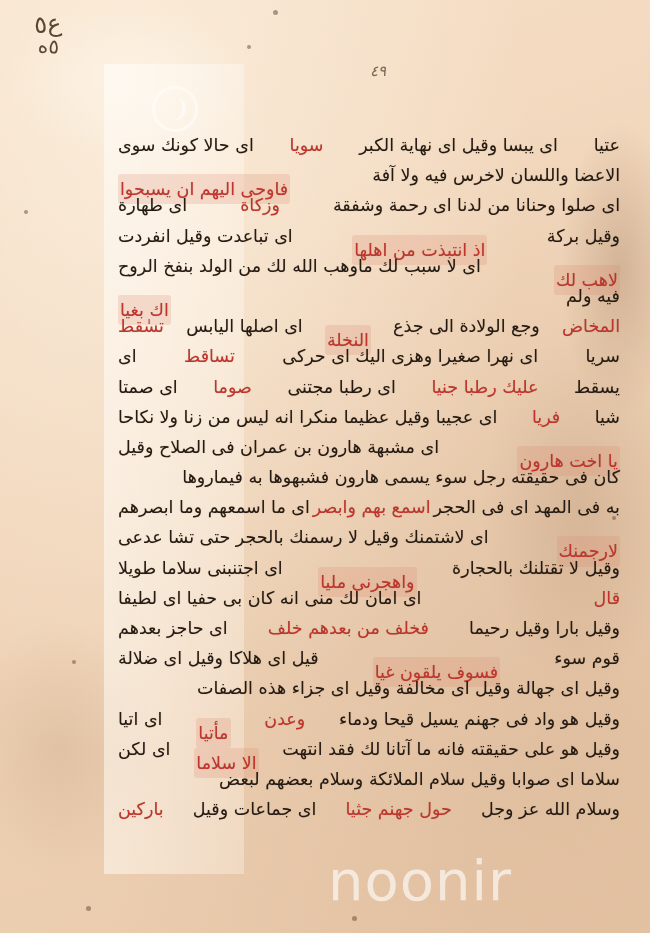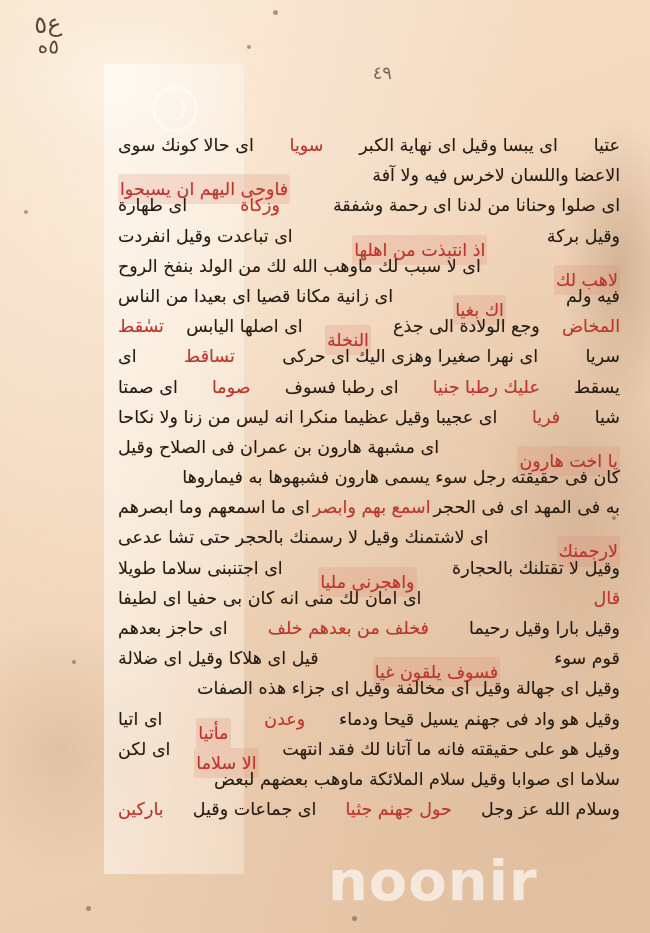--- a/index.html
+++ b/index.html
@@ -57,25 +57,26 @@
     position: absolute;
     color: #5b4636;
     font-family: "DejaVu Sans", sans-serif;
     direction: rtl;
   }
   .margin-note.n1 { left: 34px; top: 10px; font-size: 24px; transform: rotate(-6deg); }
   .margin-note.n2 { left: 38px; top: 34px; font-size: 20px; transform: rotate(4deg); }
 
   .folio {
     position: absolute;
-    right: 258px;
+    right: 264px;
     top: 62px;
     color: #7a6a55;
-    font-size: 18px;
+    font-size: 15px;
     direction: rtl;
+    font-style: italic;
   }
 
   
   .wm-logo {
     position: absolute;
     left: 152px;
     top: 86px;
     width: 46px;
     height: 46px;
     border-radius: 50%;
@@ -96,21 +97,21 @@
   }
 
   .wm-text {
     position: absolute;
     left: 328px;
     top: 848px;
     font-size: 56px;
     letter-spacing: 1px;
     color: rgba(255,255,255,0.62);
     font-family: "DejaVu Sans", sans-serif;
-    font-weight: 700;
+    font-weight: 400;
     user-select: none;
   }
 
   
   .textblock {
     position: absolute;
     right: 30px;
     left: 118px;
     top: 130px;
     direction: rtl;
@@ -189,39 +190,38 @@
         <span class="red-hl">اذ انتبذت من اهلها</span>
         <span class="blk">ای تباعدت وقیل انفردت</span>
       </div>
       <div class="line">
         <span class="red-hl">لاهب لك</span>
         <span class="blk">ای لا سبب لك ماوهب الله لك من الولد بنفخ الروح</span>
       </div>
       <div class="line">
         <span class="blk">فیه ولم</span>
         <span class="red-hl">اك بغیا</span>
-        <span class="blk">ای زانیة مكانا قصیا ای بعیدا من الناس</span>
       </div>
       <div class="line">
         <span class="red">المخاض</span>
         <span class="blk">وجع الولادة الی جذع</span>
         <span class="red-hl">النخلة</span>
         <span class="blk">ای اصلها الیابس</span>
         <span class="red">تسٰقط</span>
       </div>
       <div class="line">
         <span class="blk">سریا</span>
         <span class="blk">ای نهرا صغیرا وهزی الیك ای حركی</span>
         <span class="red">تساقط</span>
         <span class="blk">ای</span>
       </div>
       <div class="line">
         <span class="blk">یسقط</span>
         <span class="red">علیك رطبا جنیا</span>
-        <span class="blk">ای رطبا فسوف</span>
+        <span class="blk">ای رطبا مجتنی</span>
         <span class="red">صوما</span>
         <span class="blk">ای صمتا</span>
       </div>
       <div class="line">
         <span class="blk">شیا</span>
         <span class="red">فریا</span>
         <span class="blk">ای عجیبا وقیل عظیما منكرا انه لیس من زنا ولا نكاحا</span>
       </div>
       <div class="line">
         <span class="red-hl">یا اخت هارون</span>
@@ -266,21 +266,21 @@
         <span class="red">وعدن</span>
         <span class="red-hl">مأتیا</span>
         <span class="blk">ای اتیا</span>
       </div>
       <div class="line">
         <span class="blk">وقیل هو علی حقیقته فانه ما آتانا لك فقد انتهت</span>
         <span class="red-hl">الا سلاما</span>
         <span class="blk">ای لكن</span>
       </div>
       <div class="line">
-        <span class="blk">سلاما ای صوابا وقیل سلام الملائكة ماوهب بعضهم لبعض</span>
+        <span class="blk">سلاما ای صوابا وقیل سلام الملائكة وسلام بعضهم لبعض</span>
       </div>
       <div class="line">
         <span class="blk">وسلام الله عز وجل</span>
         <span class="red">حول جهنم جثیا</span>
         <span class="blk">ای جماعات وقیل</span>
         <span class="red">باركین</span>
       </div>
     </div>
 
 </div>

